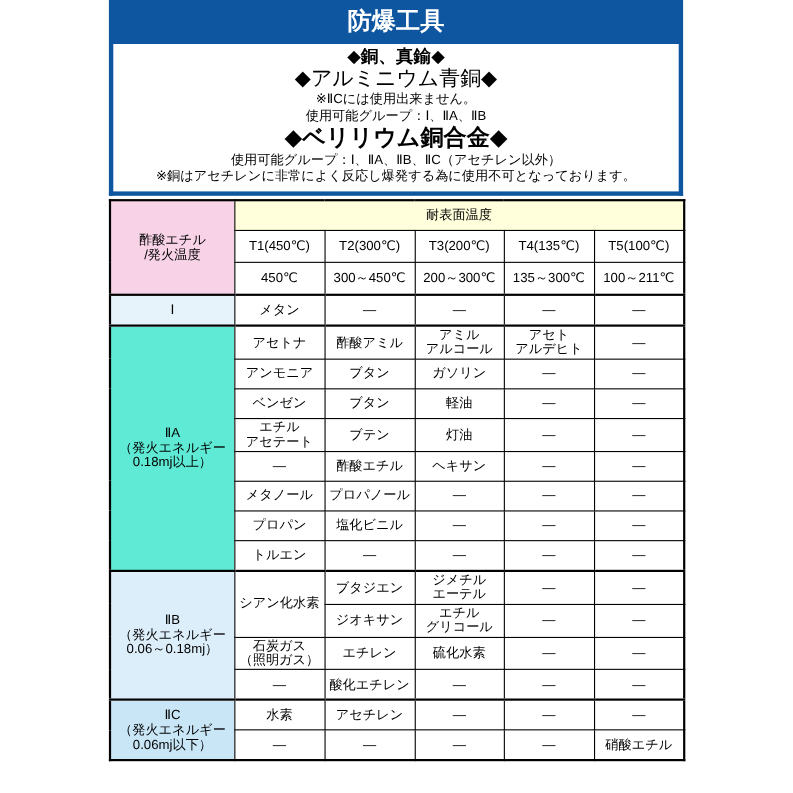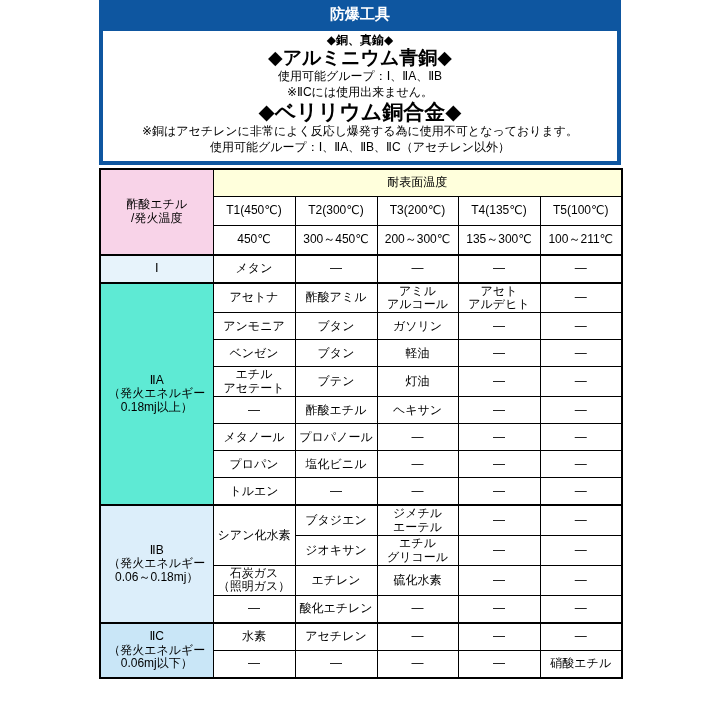--- a/index.html
+++ b/index.html
@@ -6,27 +6,27 @@
   body {
     width:721px; height:721px; background:#ffffff;
     font-family:"Liberation Sans","DejaVu Sans",sans-serif;
     color:#000;
   }
   .page { position:relative; width:721px; height:721px; overflow:hidden; }
   .content { position:absolute; left:99px; top:0; width:522px; }
 
   
   .title-bar { background:#0e56a0; color:#fff; text-align:center; padding:5px 0 7px 0; }
-  .title-line1 { font-size:15px; font-weight:bold; line-height:1.25; }
+  .title-line1 { font-size:22px; font-weight:bold; line-height:1.25; }
   .title-line2 { font-size:16px; font-weight:bold; line-height:1.25; }
 
   
   .info { border:4px solid #0e56a0; border-top:none; background:#fff; text-align:center; padding:2px 0 5px 0; }
-  .info .h1 { font-size:12px; font-weight:bold; line-height:1.2; }
-  .info .h2 { font-size:19px; font-weight:bold; line-height:1.15; }
+  .info .h1 { font-size:16px; font-weight:bold; line-height:1.2; }
+  .info .h2 { font-size:19px; font-weight:normal; line-height:1.15; }
   .info .h3 { font-size:21px; font-weight:bold; line-height:1.15; }
   .info .line { font-size:12px; line-height:1.3; }
 
   
   table.gas { border-collapse:collapse; table-layout:fixed; width:522px; margin-top:3px; border:2px solid #000; }
   table.gas td { border:1px solid #000; text-align:center; vertical-align:middle;
                  font-size:12px; padding:1px 0; white-space:pre-line; line-height:1.12; height:24px; overflow:hidden; }
   td.corner { background:#f8d3e8; font-size:12.5px; }
   td.span-head { background:#ffffdc; height:25px; font-size:13px;font-family:Liberation Serif, serif; }
   tr.class-row td, tr.range-row td { height:26px; }
@@ -40,25 +40,25 @@
 <div class="page">
   <div class="content">
 
     <div class="title-bar">
       <div class="title-line1">防爆工具</div>
     </div>
 
     <div class="info">
       <div class="h1">◆銅、真鍮◆</div>
       <div class="h2">◆アルミニウム青銅◆</div>
+      <div class="line">※ⅡCには使用出来ません。</div>
       <div class="line">使用可能グループ：Ⅰ、ⅡA、ⅡB</div>
-      <div class="line">※ⅡCには使用出来ません。</div>
       <div class="h3">◆ベリリウム銅合金◆</div>
+      <div class="line">使用可能グループ：Ⅰ、ⅡA、ⅡB、ⅡC（アセチレン以外）</div>
       <div class="line">※銅はアセチレンに非常によく反応し爆発する為に使用不可となっております。</div>
-      <div class="line">使用可能グループ：Ⅰ、ⅡA、ⅡB、ⅡC（アセチレン以外）</div>
     </div>
 
     <table class="gas">
       <colgroup>
         <col style="width:113px">
           <col style="width:82px">
           <col style="width:82px">
         <col style="width:81px">
           <col style="width:82px">
           <col style="width:82px">

